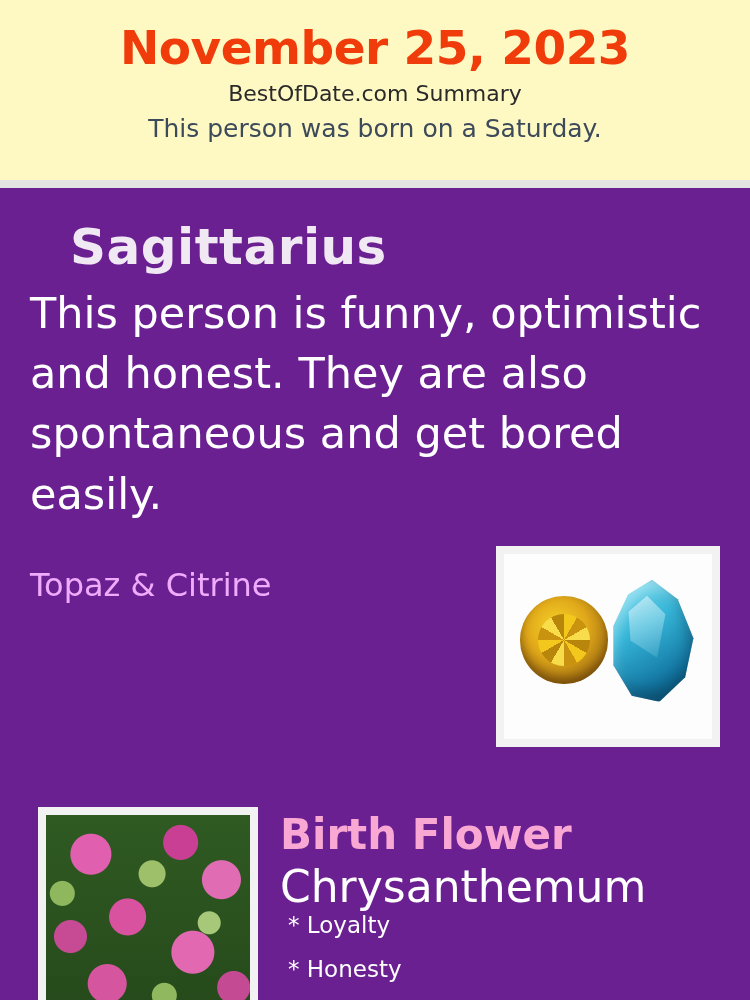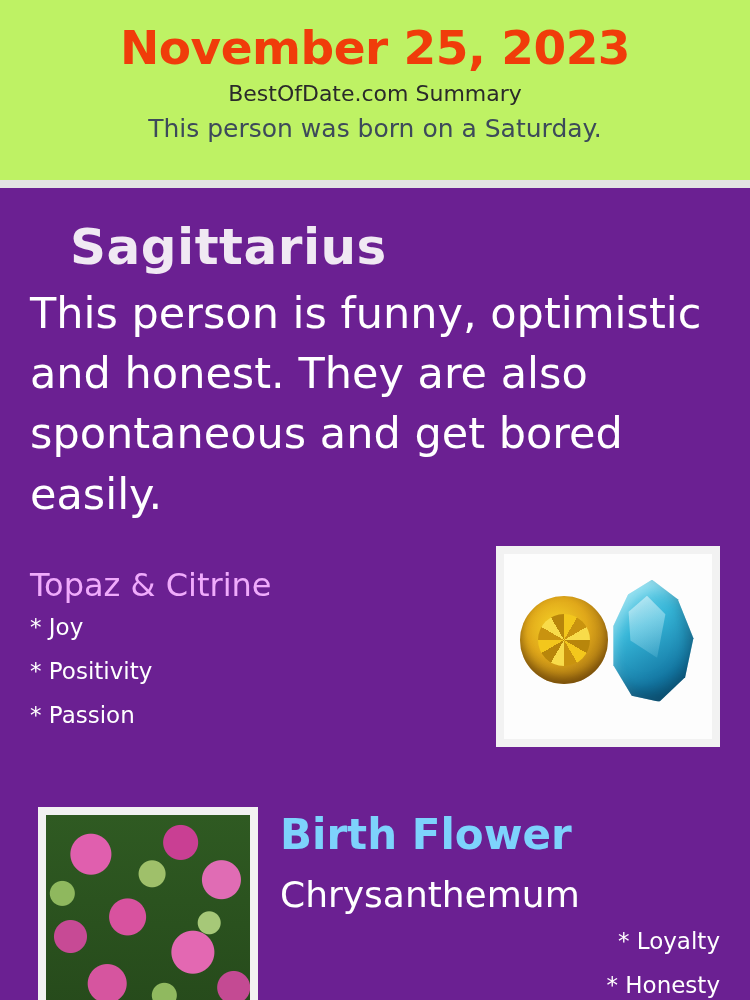--- a/index.html
+++ b/index.html
@@ -15,21 +15,21 @@
   }
   .page {
     position: relative;
     width: 750px;
     height: 1000px;
     background: #6b2092;
   }
 
   
   .header {
-    background: #bef264;
+    background: #fef9c3;
     height: 180px;
     box-sizing: border-box;
     padding-top: 22px;
     text-align: center;
   }
   .header-date {
     color: #f03c0a;
     font-size: 47px;
     font-weight: bold;
     line-height: 1.1;
@@ -203,33 +203,31 @@
       radial-gradient(circle at 80% 55%, #a6c878 0 11px, rgba(0,0,0,0) 12px),
       linear-gradient(180deg, #2f5a22 0%, #264a1b 100%);
   }
   .flower-text {
     margin-left: 250px;
     padding-top: 6px;
   }
   .flower-title {
     font-size: 42px;
     font-weight: bold;
-    color: #7dd3fc;
+    color: #f9a8d4;
     line-height: 1.05;
   }
   .flower-sub {
-    font-size: 36px;
-    color: #ffffff;
-    margin-top: 16px;
+    font-size: 44px;
+    color: #ffffff;
+    margin-top: 4px;
     line-height: 1.2;
   }
   .flower-bullets {
-    margin-top: 14px;
     margin-left: 8px;
-    text-align: right;
   }
 </style>
 </head>
 <body>
 
 <div class="page">
 
   <div class="header">
     <div class="header-date">November 25, 2023</div>
     <div class="header-sub">BestOfDate.com Summary</div>
@@ -237,25 +235,20 @@
   </div>
   <div class="header-rule"></div>
 
   <div class="body-wrap">
 
     <div class="sign-name">Sagittarius</div>
     <div class="sign-desc">This person is funny, optimistic and honest. They are also spontaneous and get bored easily.</div>
 
     <div class="stone-block">
       <div class="stone-sub">Topaz &amp; Citrine</div>
-      <div class="bullets">
-        <div class="bullet">* Joy</div>
-        <div class="bullet">* Positivity</div>
-        <div class="bullet">* Passion</div>
-      </div>
 
       <div class="photo-frame stone-photo">
         <div class="inner">
           <div class="gem-citrine"></div>
           <div class="gem-topaz"></div>
         </div>
       </div>
     </div>
 
     <div class="flower-block">

